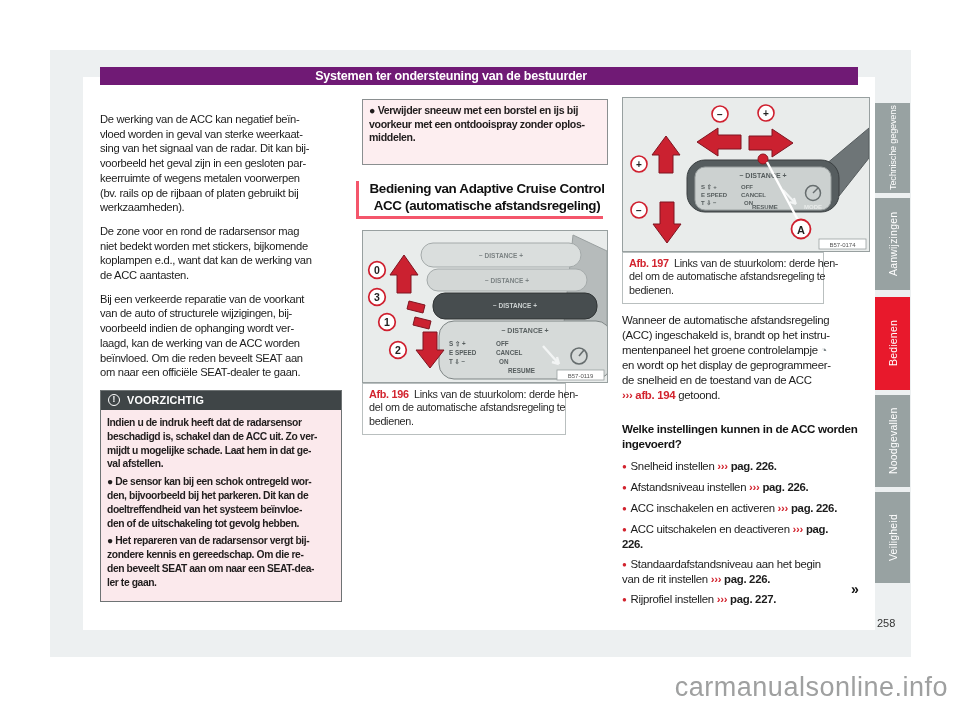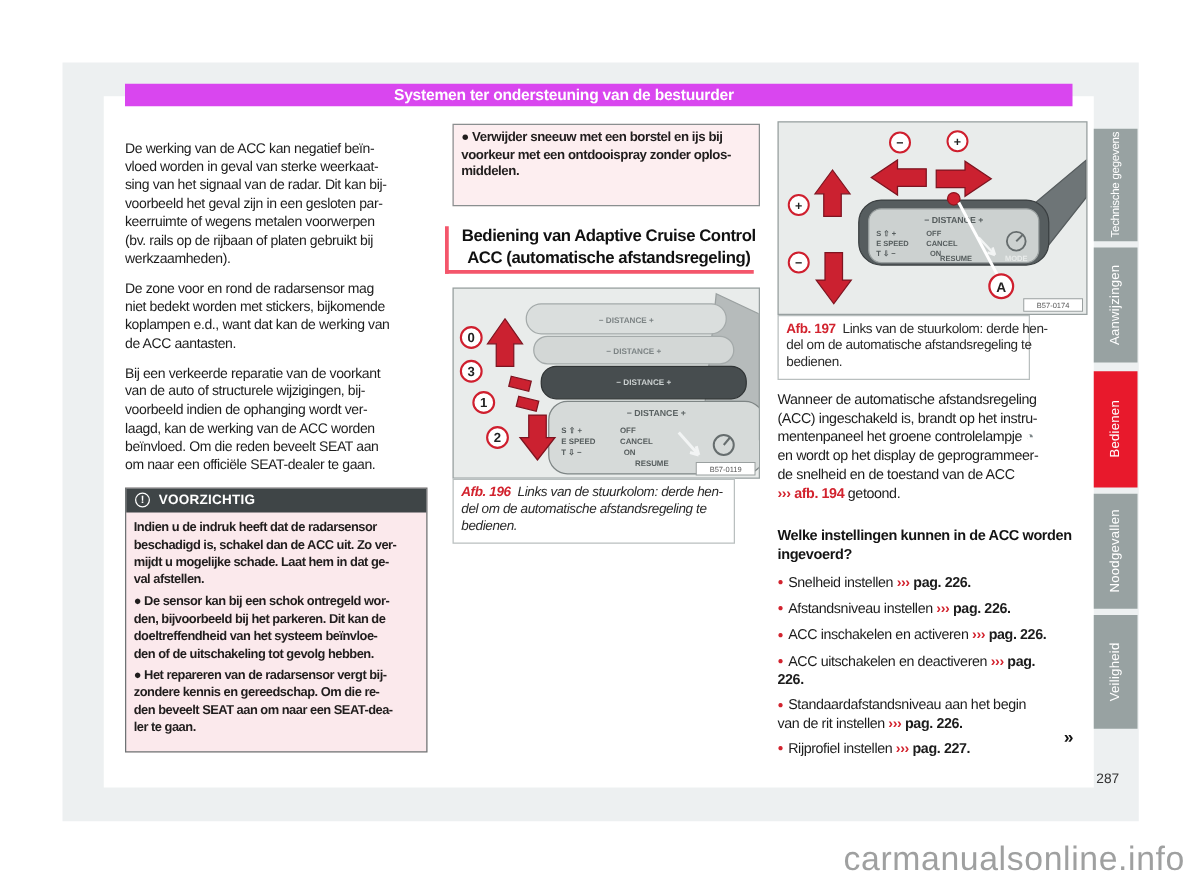--- a/index.html
+++ b/index.html
@@ -3,21 +3,21 @@
 <meta charset="utf-8">
 <style>
   * { margin:0; padding:0; box-sizing:border-box; }
   html,body { width:960px; height:708px; background:#ffffff; overflow:hidden;
               font-family:"Liberation Sans", sans-serif; }
   .abs { position:absolute; }
 
   .page-surface { left:50px; top:50px; width:861px; height:607px; background:#edf0f1; }
   .content-card { left:83px; top:77px; width:792px; height:553px; background:#ffffff; }
 
-  .header-bar { left:100px; top:67px; width:758px; height:18px; background:#d946ef; }
+  .header-bar { left:100px; top:67px; width:758px; height:18px; background:#701a75; }
   .header-title { position:absolute; left:0; top:2px; width:487px; text-align:right;
                   color:#ffffff; font-weight:bold; font-size:12.5px; letter-spacing:-0.2px; }
 
   .body-text { font-size:11.2px; line-height:14.7px; color:#1c1c1c;
                letter-spacing:-0.3px; white-space:pre; }
 
   
   .col-left { left:100px; top:112px; width:244px; }
   .col-left p { margin:0 0 9px 0; }
   .col-left p.last { margin-bottom:10px; }
@@ -42,21 +42,21 @@
   .section-highlight { left:356px; top:181px; width:247px; height:38px;
                        border-left:3px solid #f4566b; border-bottom:3px solid #f4566b; }
   .section-heading { left:362px; top:180px; width:250px; font-size:13.4px; font-weight:bold;
                      line-height:17px; color:#111; letter-spacing:-0.35px; white-space:pre;text-align:center; }
 
   .figure-frame { border:1px solid #98a0a0; background:#e9eceb; }
   .fig196 { left:362px; top:230px; width:246px; height:153px; }
   .fig197 { left:622px; top:97px;  width:248px; height:155px; }
 
   .caption-box { border:1px solid #b9bfbf; background:#ffffff; padding:4px 6px 6px 6px; }
-  .cap196 { left:362px; top:383px; width:226px;font-style:italic; }
+  .cap196 { left:362px; top:383px; width:204px; }
   .cap197 { left:622px; top:252px; width:202px; }
   .caption-text { font-size:10.8px; line-height:13.4px; color:#2a2a2a;
                   letter-spacing:-0.3px; white-space:pre; }
   .fig-ref { color:#d2232e; font-weight:bold; }
 
   
   .col-right { left:622px; top:313px; width:252px; }
   .intro { font-size:11.4px; line-height:15px; color:#1c1c1c; letter-spacing:-0.3px;
            white-space:pre; }
   .ref-red { color:#d2232e; font-weight:bold; }
@@ -266,14 +266,14 @@
 </div>
 
 <div class="abs cont-marker">»</div>
 
 <div class="abs tab small" style="top:103px; height:90px;">Technische gegevens</div>
 <div class="abs tab" style="top:198px; height:92px;">Aanwijzingen</div>
 <div class="abs tab active" style="top:297px; height:93px;">Bedienen</div>
 <div class="abs tab" style="top:395px; height:92px;">Noodgevallen</div>
 <div class="abs tab" style="top:492px; height:91px;">Veiligheid</div>
 
-<div class="abs page-number">287</div>
+<div class="abs page-number">258</div>
 <div class="abs watermark">carmanualsonline.info</div>
 
 </body></html>

